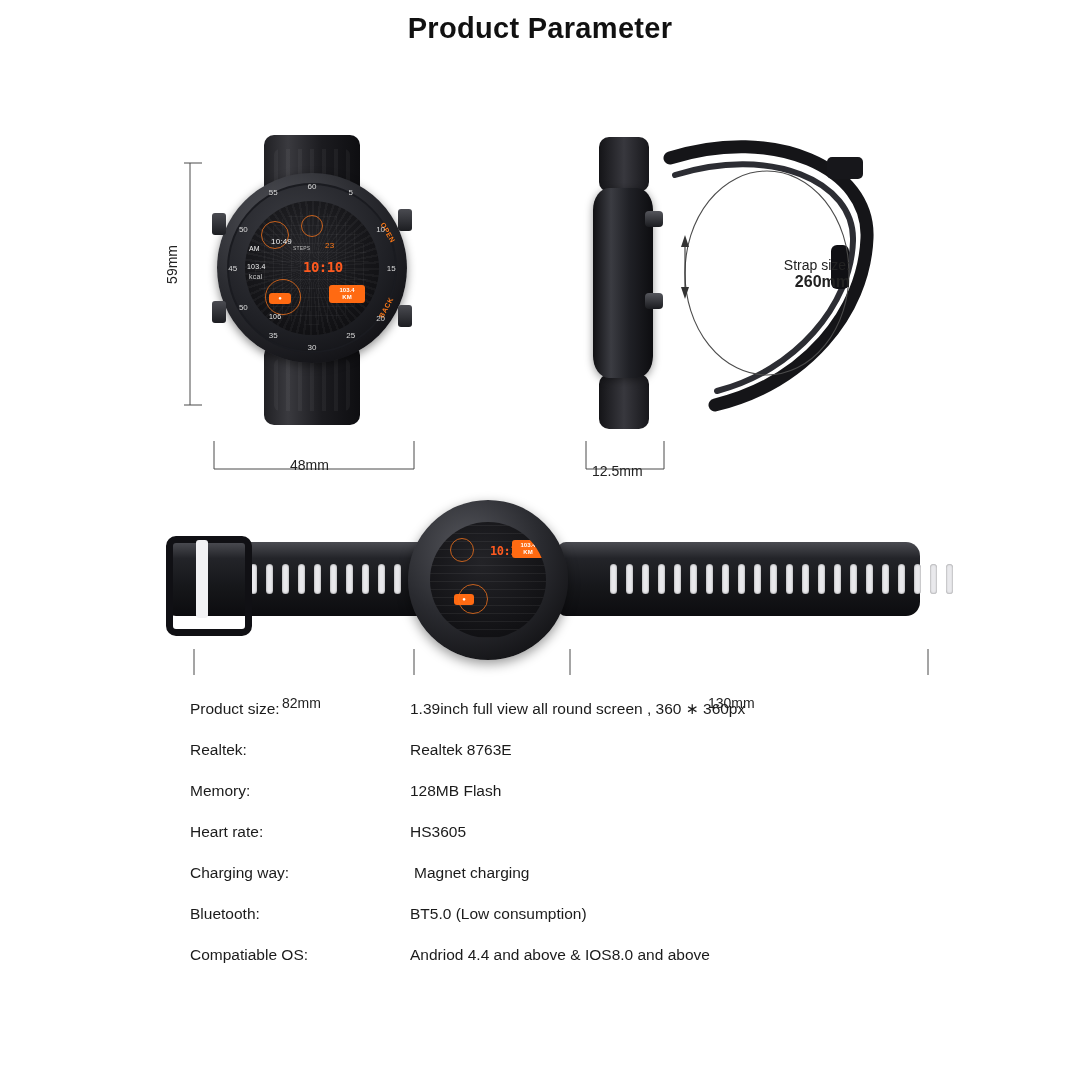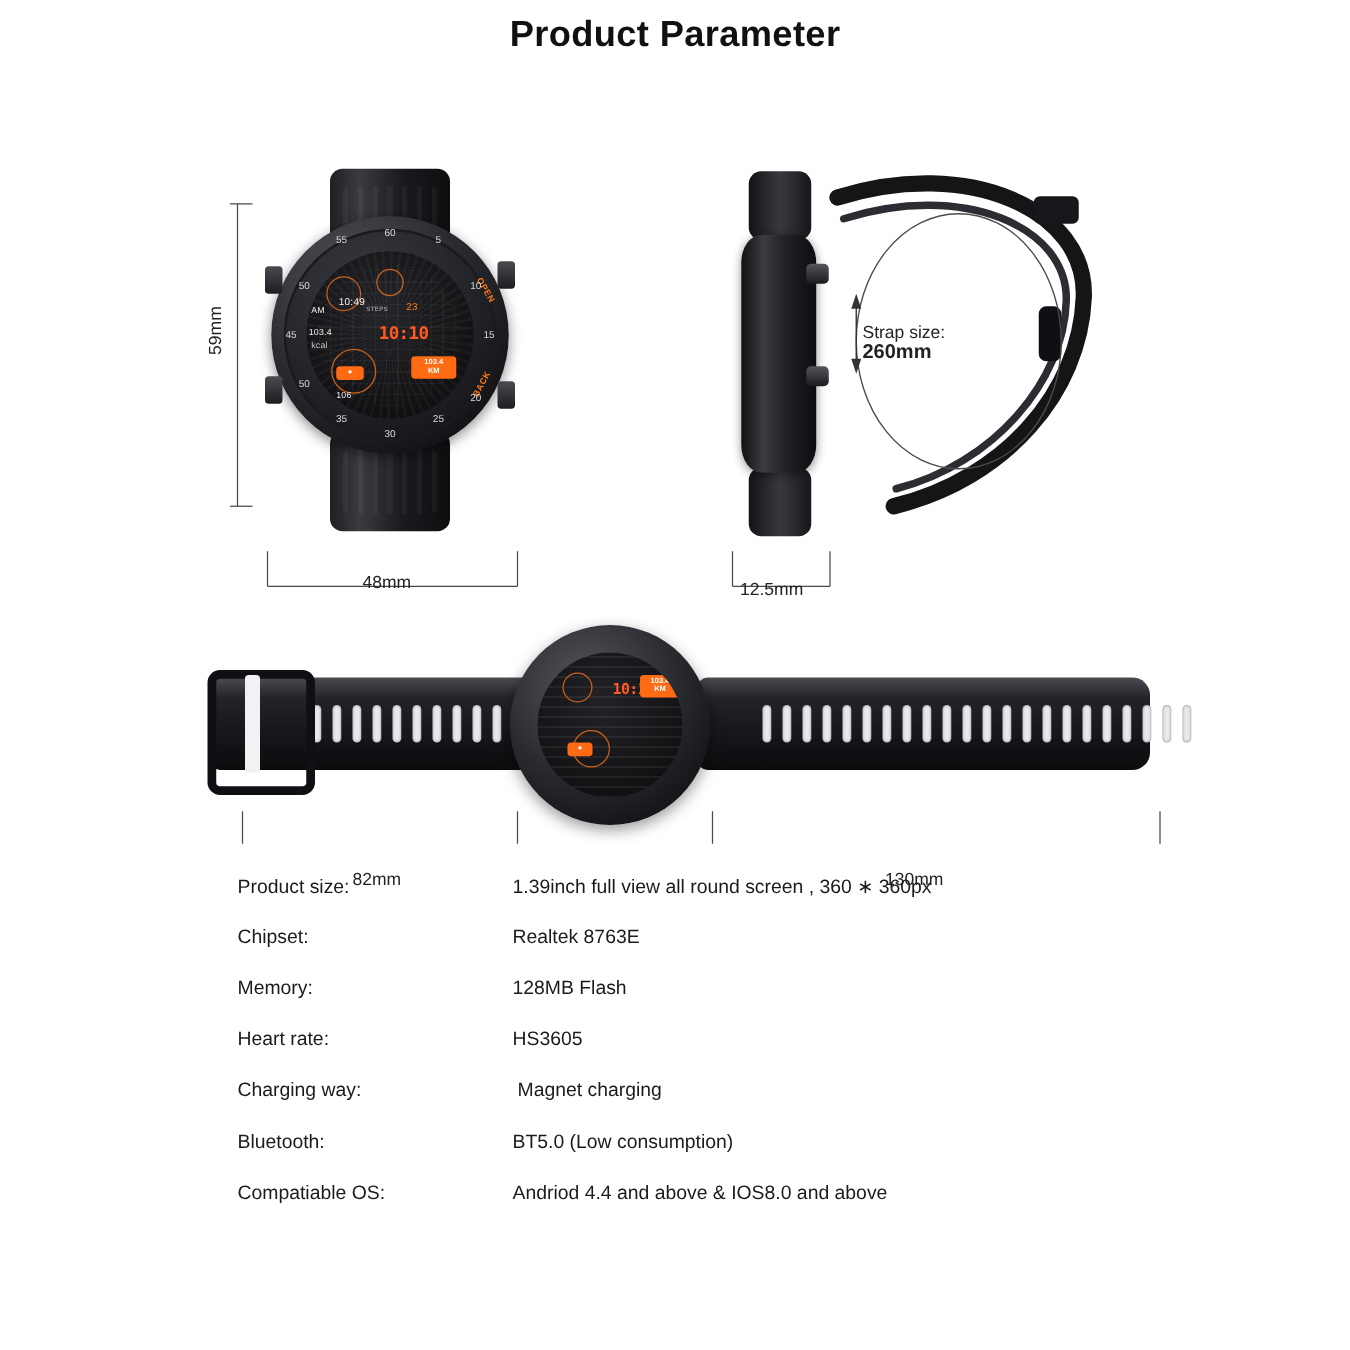--- a/index.html
+++ b/index.html
@@ -297,21 +297,21 @@
     width: 220px;
     font-size: 15.5px;
     color: #1b1b1b;
   }
   .spec-value {
     font-size: 15.5px;
     color: #1b1b1b;
   }
   .strap-text {
     position: absolute;
-    text-align: left;
+    text-align: right;
     font-size: 14px;
     color: #222;
   }
   .strap-text b { font-size: 16px; }
 </style>
 </head>
 <body>
 
 <div class="page-title">Product Parameter</div>
 
@@ -490,21 +490,21 @@
   <div class="dim-label" style="left:282px; top:650px;">82mm</div>
   <div class="dim-label" style="left:708px; top:650px;">130mm</div>
 </div>
 
 <div class="specs">
   <div class="spec-row">
     <div class="spec-label">Product size:</div>
     <div class="spec-value">1.39inch full view all round screen , 360 ∗ 360px</div>
   </div>
   <div class="spec-row">
-    <div class="spec-label">Chipset:</div>
+    <div class="spec-label">Realtek:</div>
     <div class="spec-value">Realtek 8763E</div>
   </div>
   <div class="spec-row">
     <div class="spec-label">Memory:</div>
     <div class="spec-value">128MB Flash</div>
   </div>
   <div class="spec-row">
     <div class="spec-label">Heart rate:</div>
     <div class="spec-value">HS3605</div>
   </div>

